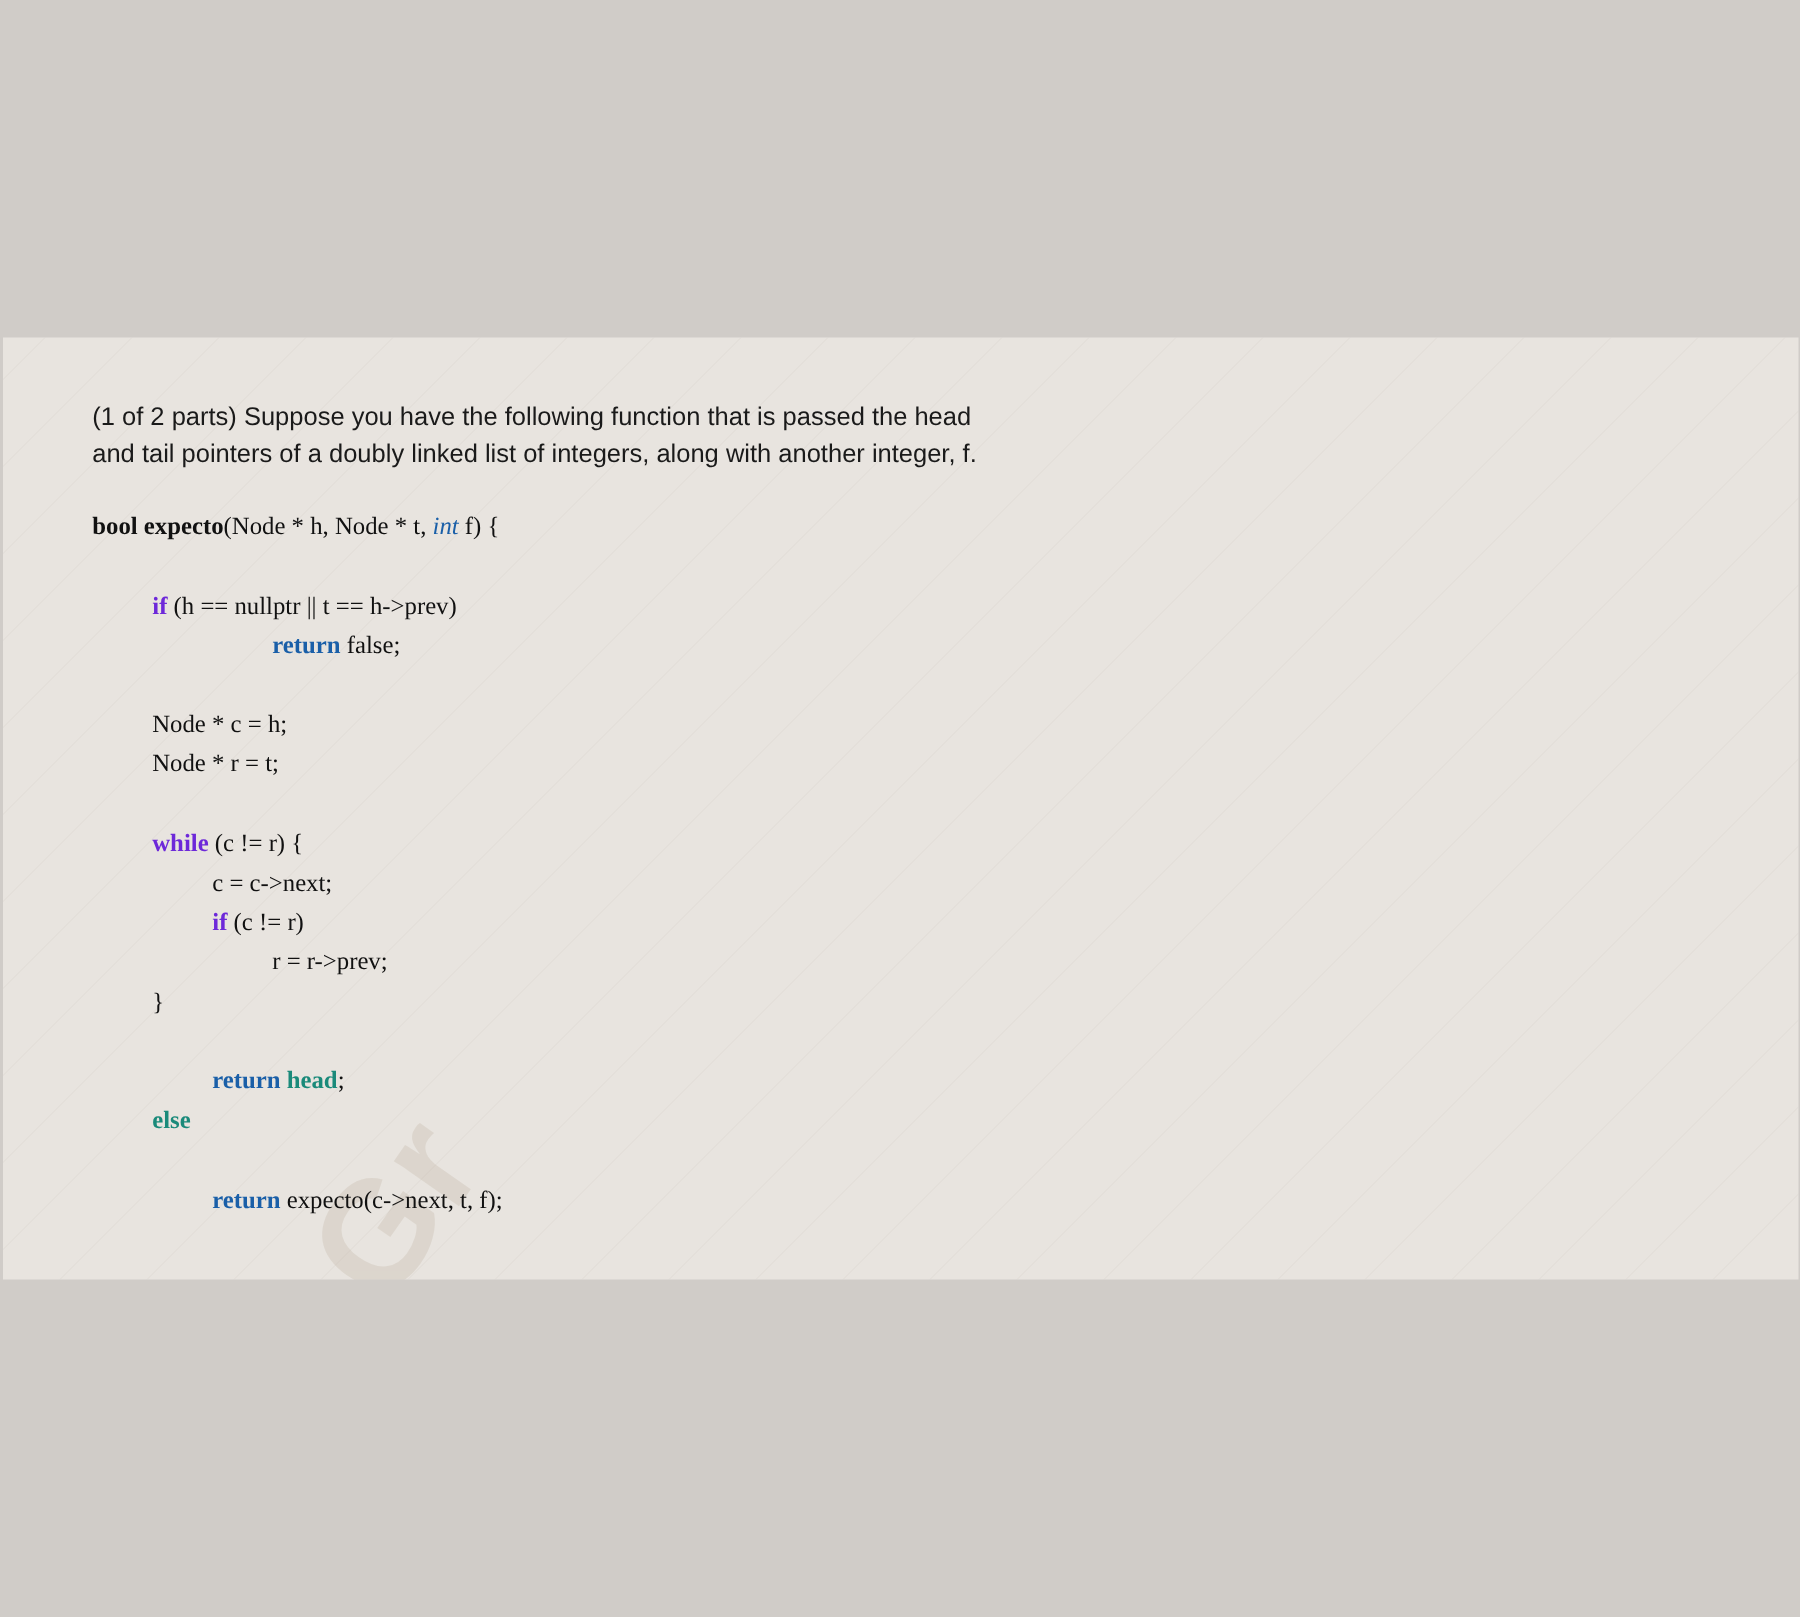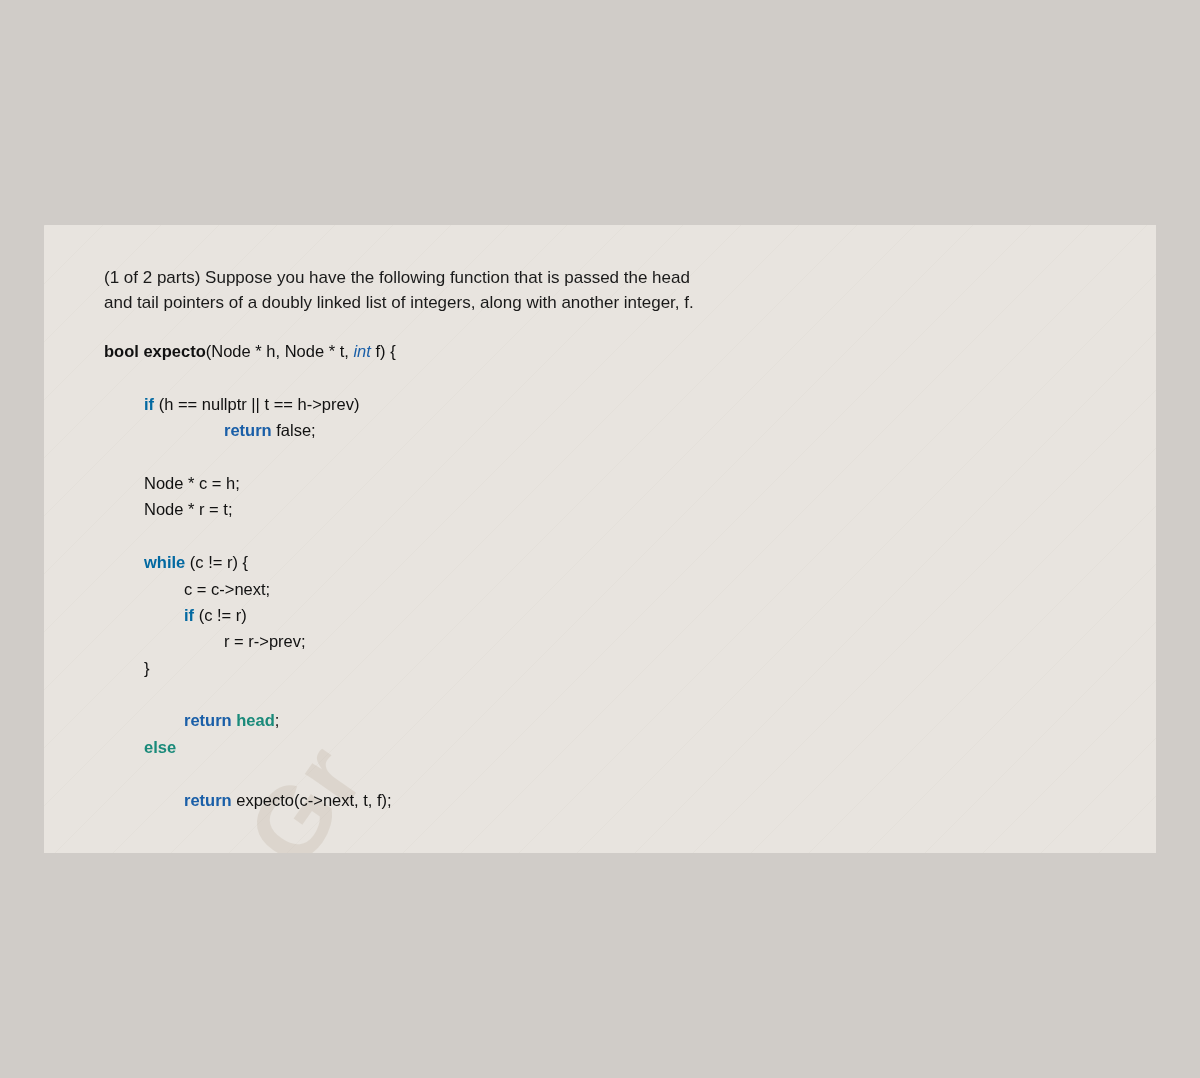--- a/index.html
+++ b/index.html
@@ -12,21 +12,21 @@
       width: 1200px;
       height: 1078px;
       background-color: #d0ccc8;
       display: flex;
       align-items: center;
       justify-content: center;
       font-family: Arial, sans-serif;
     }
 
     .page-container {
-      width: 1112px;
+      width: 1197px;
       background-color: #e8e4df;
       padding: 40px 60px 40px 60px;
       position: relative;
       overflow: hidden;
     }
 
     
     .page-container::before {
       content: '';
       position: absolute;
@@ -69,33 +69,33 @@
 
     .description {
       font-size: 17px;
       color: #1a1a1a;
       line-height: 1.5;
       margin-bottom: 22px;
       font-family: Arial, sans-serif;
     }
 
     .code-block {
-      font-family: Liberation Sans, sans-serif;
+      font-family: Liberation Serif, serif;
       font-size: 16.5px;
       line-height: 1.6;
       color: #111;
     }
 
     .code-line {
       display: block;
       white-space: pre;
     }
 
     .kw-blue {
-      color: #0369a1;
+      color: #6d28d9;
       font-weight: bold;
     }
 
     .kw-teal {
       color: #1a8a7a;
       font-weight: bold;
     }
 
     .kw-return {
       color: #1a5fa8;

